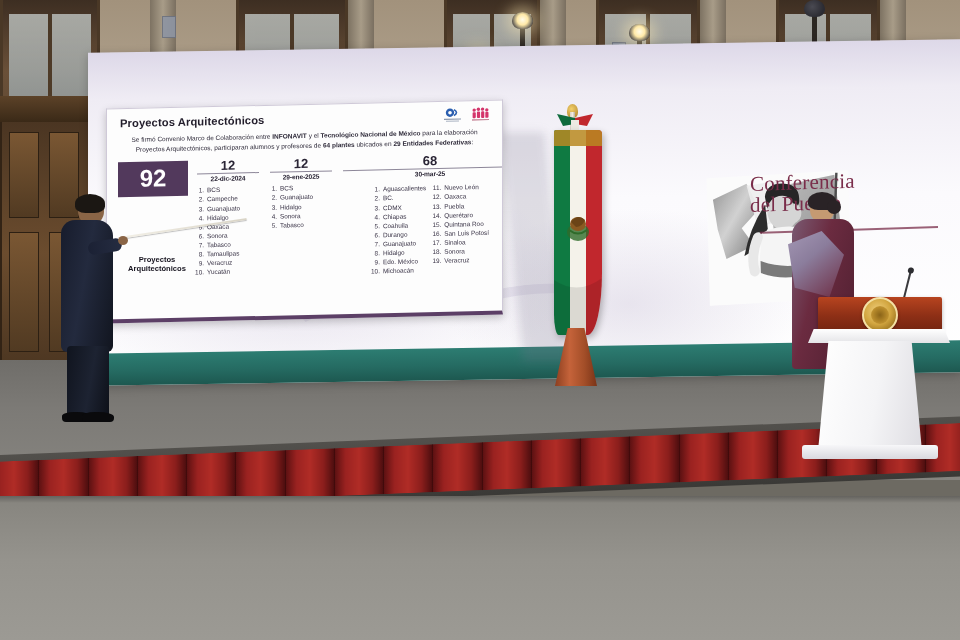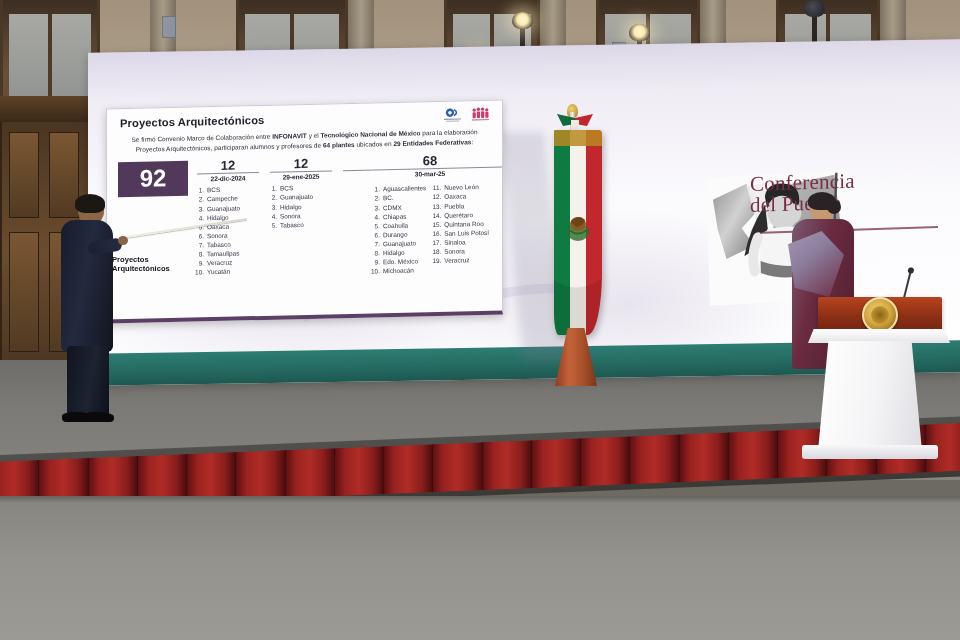--- a/index.html
+++ b/index.html
@@ -190,22 +190,22 @@
     display:flex; gap:3px;
   }
   .col-list li .n { width:9px; text-align:right; flex:none; }
   .col-c1 { width:66px; }
   .col-c2 { width:66px; }
   .col-c3 { width:178px; }
   .c3-head { text-align:center; }
   .c3-lists { display:flex; gap:6px; margin-top:3px; justify-content:center;}
 
   .callout {
-    position:absolute; left:112px; top:255px; width:74px;
-    font-size:7.6px; font-weight:bold; color:#17141f; text-align:left; line-height:1.2;
+    position:absolute; left:120px; top:255px; width:74px;
+    font-size:7.6px; font-weight:bold; color:#17141f; text-align:center; line-height:1.2;
     z-index:7;
   }
   .pointer-stick{
     position:absolute; left:126px; top:236px; width:122px; height:2px;
     background:linear-gradient(90deg,#f2efe6,#d9d4c6);
     transform:rotate(-8.5deg); transform-origin:left center;
     z-index:8; border-radius:1px;
     box-shadow:0 1px 1px rgba(0,0,0,.25);
   }
 

